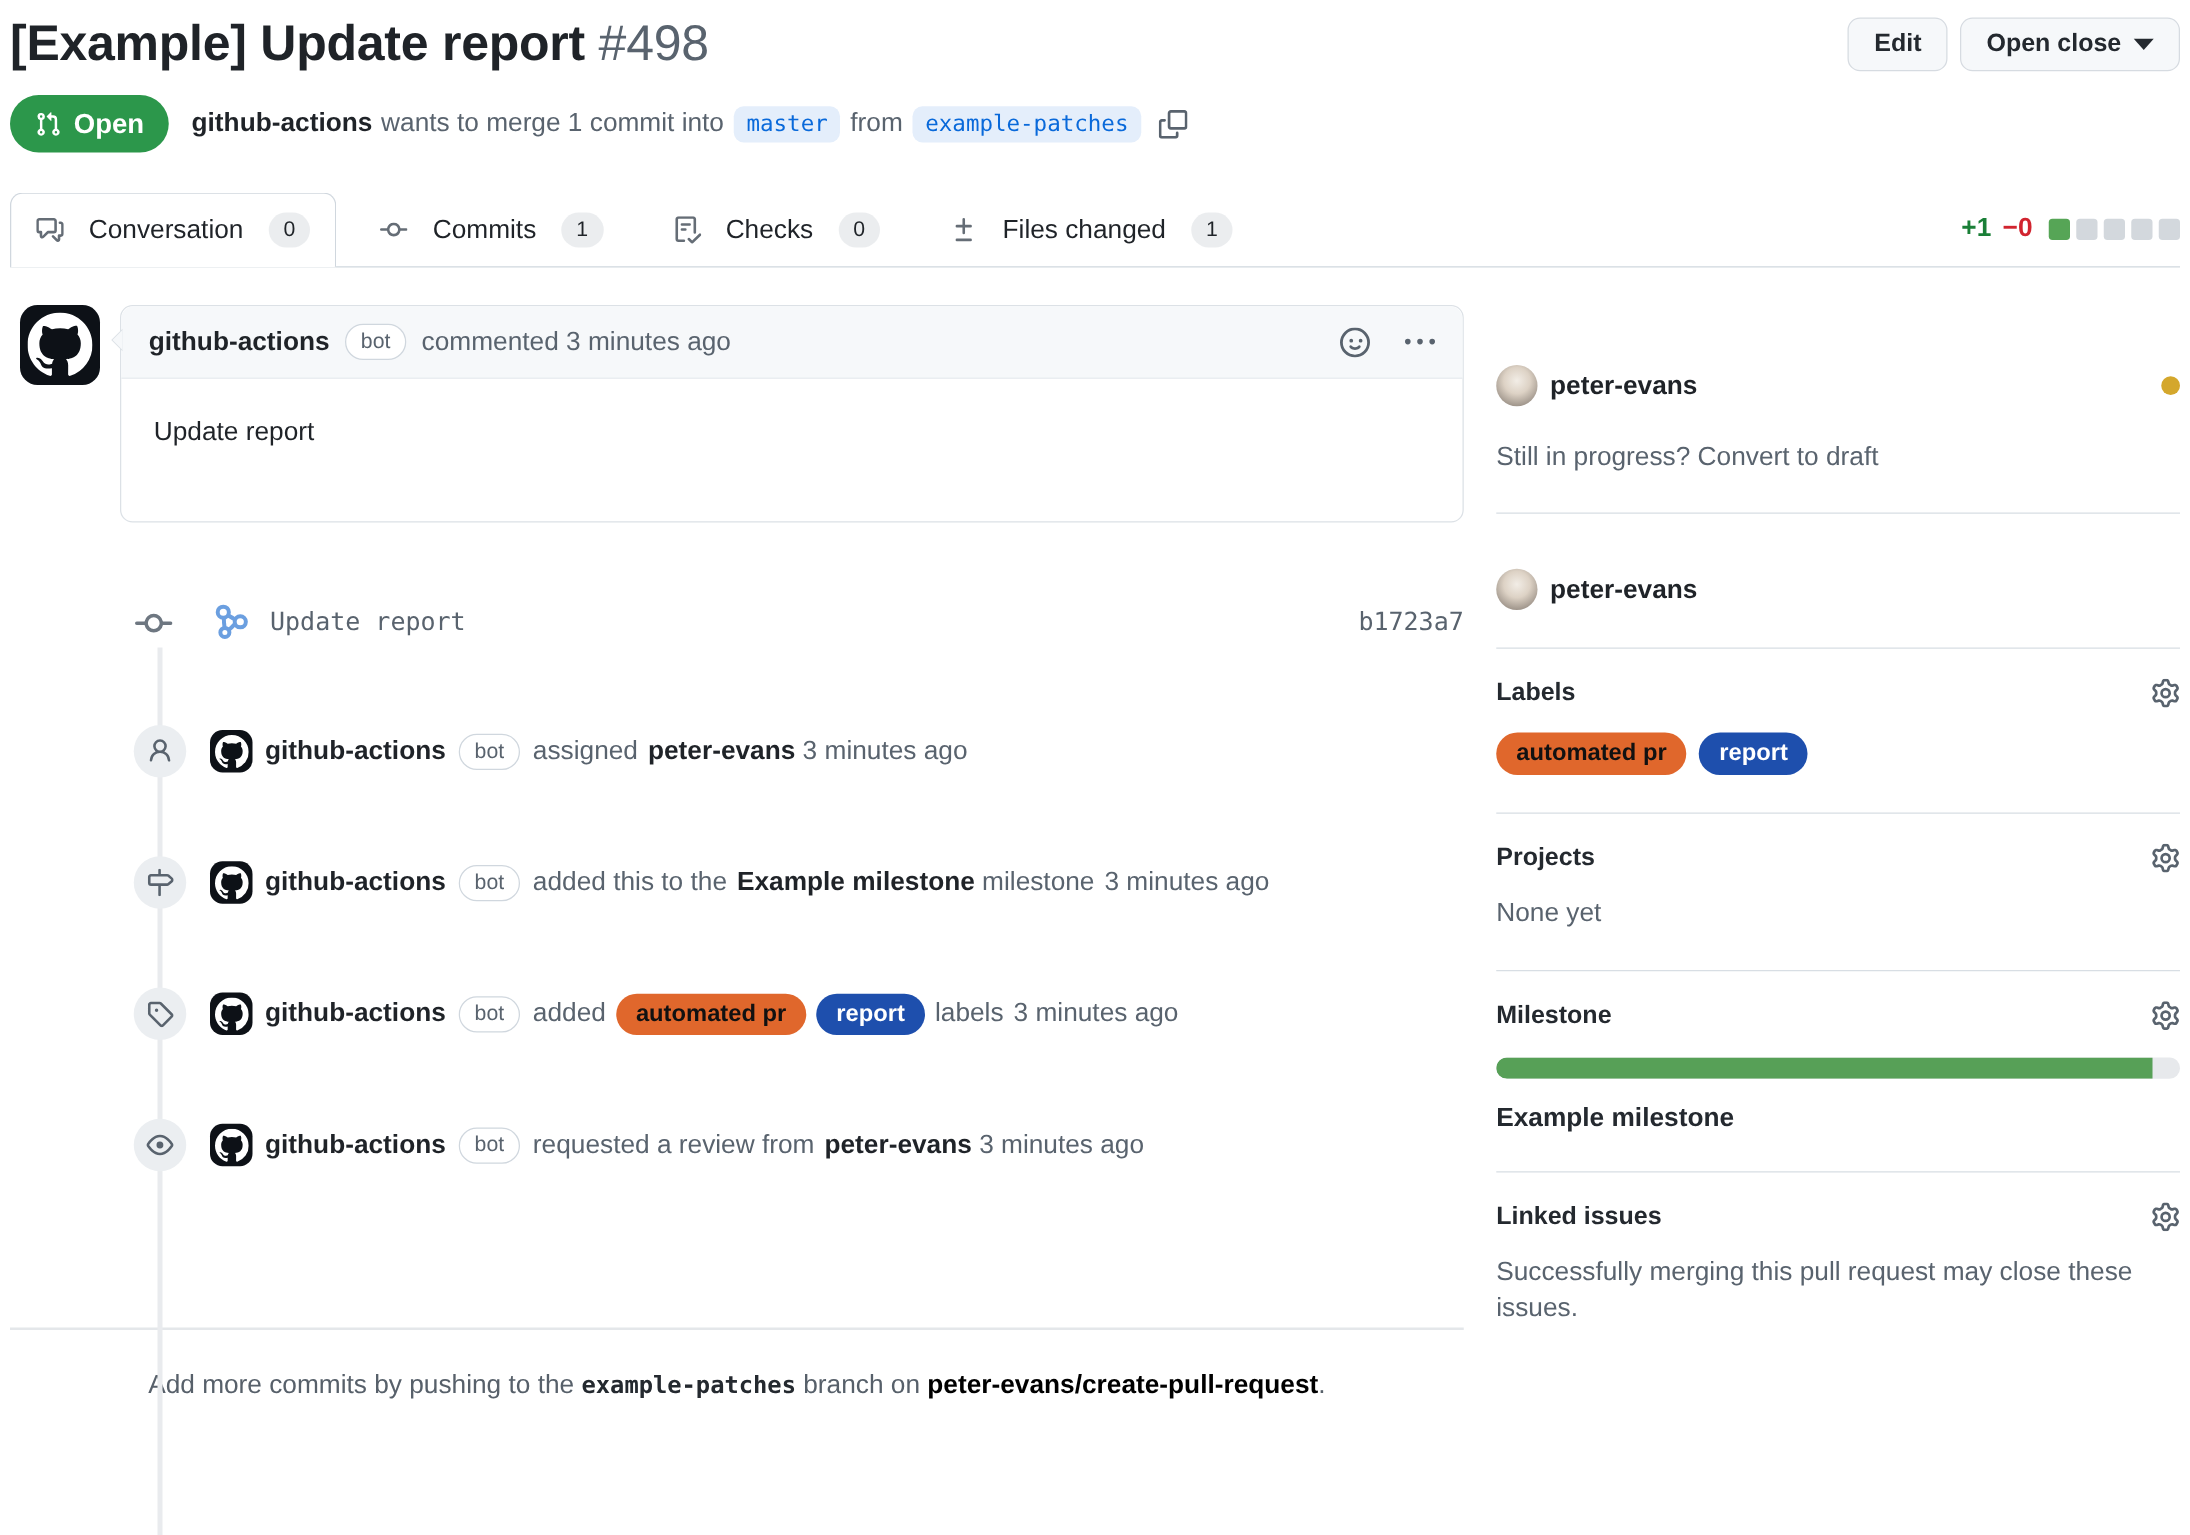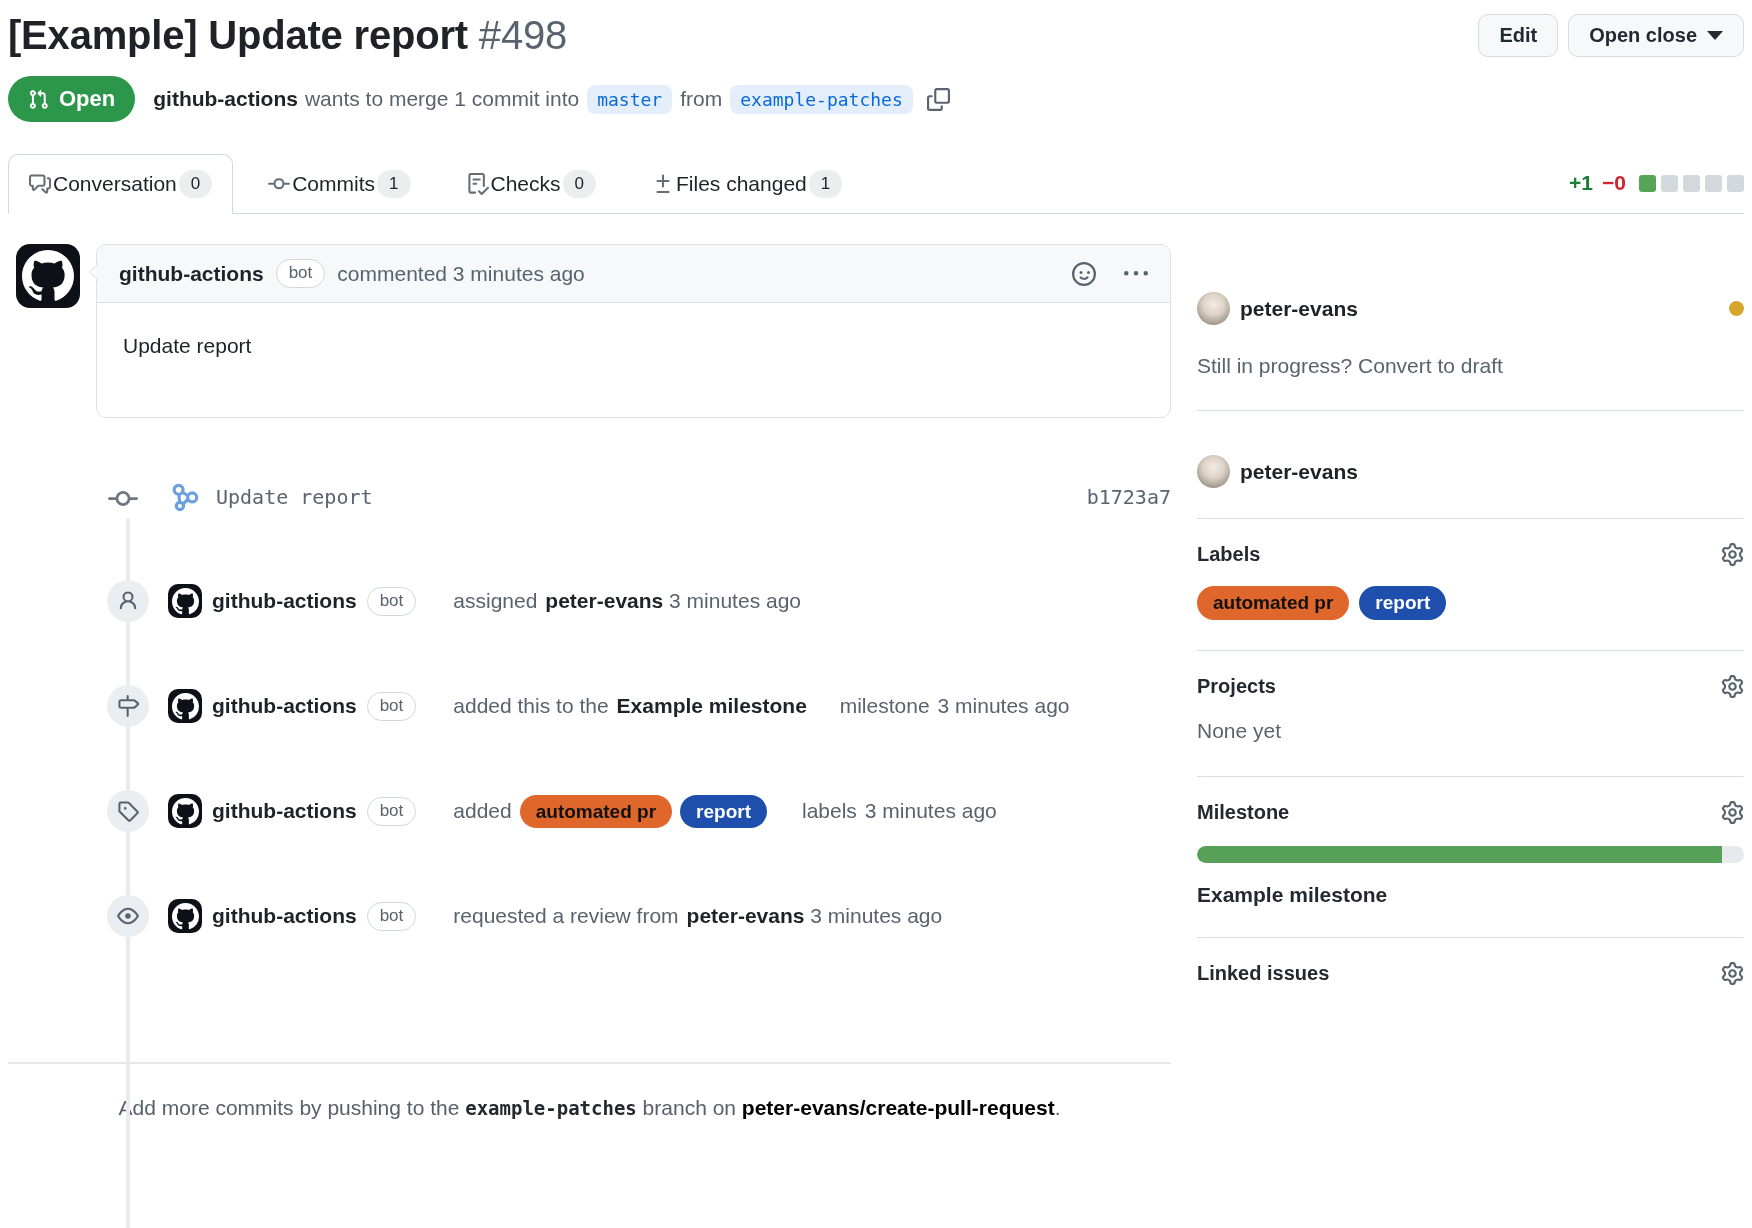--- a/index.html
+++ b/index.html
@@ -38,21 +38,21 @@
   .branch-chip {
     font-family: "DejaVu Sans Mono", "Liberation Mono", monospace;
     font-size: 18px; color: #0969da; background: #e4eefb;
     border-radius: 8px; padding: 4px 10px; margin: 0 8px;
   }
   .copy-btn { background:none; border:none; cursor:pointer; margin-left: 6px; color:#59636e; }
 
   
   .tabnav { margin-top: 32px; display:flex; align-items:flex-end; border-bottom: 1px solid #d0d7de; padding: 0; }
   .tab {
-    display:flex; align-items:center; gap: 2px;
+    display:flex; align-items:center; gap: 20px;
     font-size: 21px; color:#1f2328; padding: 15px 20px; margin-bottom: -1px;
     border: 1px solid transparent; border-radius: 10px 10px 0 0;
     background: transparent; cursor:pointer;
   }
   .tab.active { background:#fff; border-color:#d0d7de; border-bottom-color:#fff; }
   .tab .tab-icon { color:#656d76; }
   .tab + .tab { margin-left: 14px; }
   .counter {
     background: rgba(175,184,193,0.25); border-radius: 999px;
     font-size: 17px; color:#1f2328; padding: 3px 12px; line-height: 1.3;
@@ -118,21 +118,21 @@
     position:absolute; left: 99px; top: 3px; width: 42px; height: 42px;
     background:#ebeef1; border-radius: 50%;
     display:flex; align-items:center; justify-content:center; color:#59636e;
   }
   .avatar-sm {
     width: 34px; height: 34px; background:#0d1117; border-radius: 10px;
     display:flex; align-items:center; justify-content:center; margin-right: 10px; flex:none;
   }
   .event-row b, .event-row strong { color:#1f2328; font-weight: 700; }
   .event-row .bot-badge { margin: 0 10px 0 10px; }
-  .event-text { margin-right: 8px; margin-left: 27px; }
+  .event-text { margin-right: 8px; }
   .event-row .issue-label { margin-right: 8px; }
 
   .issue-label {
     display:inline-block; font-size: 19px; font-weight: 700;
     border-radius: 999px; padding: 5px 16px; line-height: 1.25;
   }
 
   
   .left-divider { border-top: 2px solid #e4e7ea; margin-top: 122px; }
   .push-note { margin-top: 32px; text-align: center; font-size: 21px; color:#57606a; }
@@ -454,16 +454,17 @@
 
     <section class="sb-section">
       <div class="sb-heading-row">
         <span class="sb-heading">Linked issues</span>
         <button class="gear-btn">
           <svg width="23" height="23" viewBox="0 0 16 16" fill="currentColor">
               <use href="#p-gear"></use>
             </svg>
         </button>
       </div>
+      <div class="sb-muted linked-text">Successfully merging this pull request may close these issues.</div>
     </section>
 
   </aside>
 </div>
 
 </body></html>

